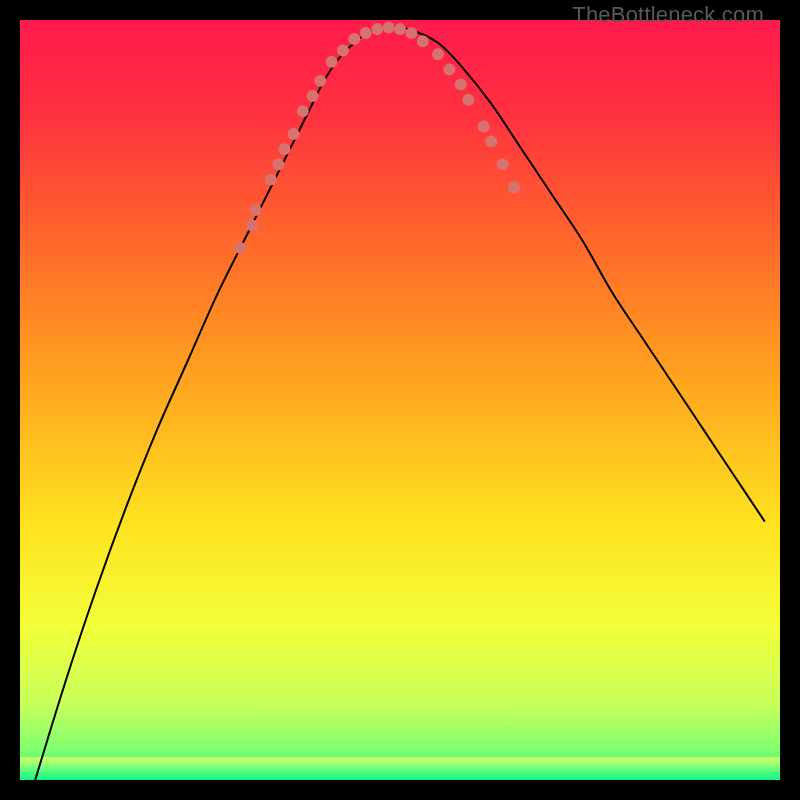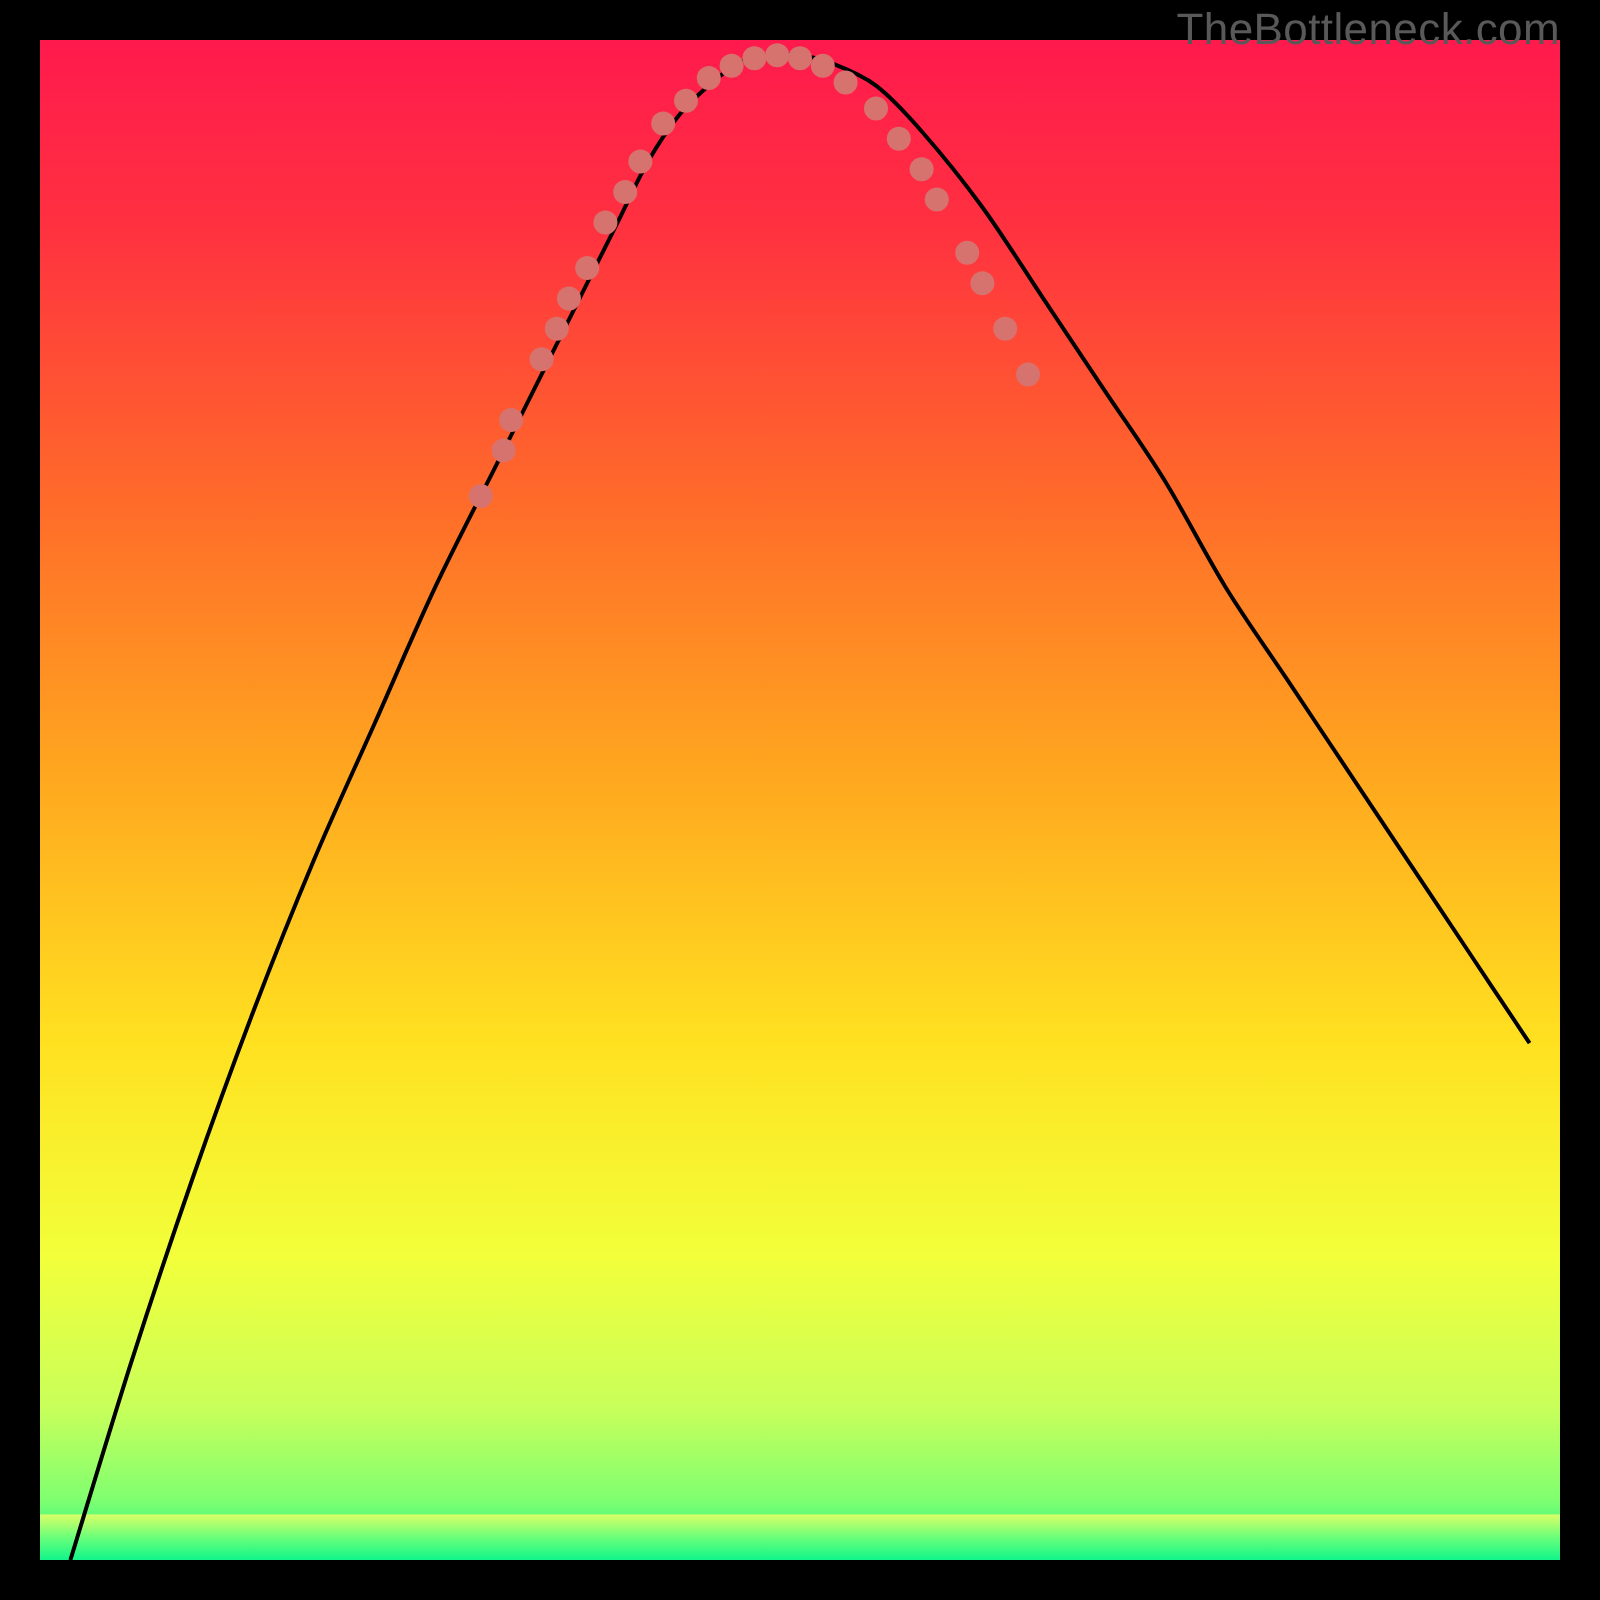--- a/index.html
+++ b/index.html
@@ -22,21 +22,21 @@
   .plot {
     position: absolute;
     left: 0;
     top: 0;
     width: 760px;
     height: 760px;
   }
   .watermark {
     position: absolute;
     top: 2px;
-    right: 20px;
+    right: 36px;
     color: #595959;
     font-size: 22px;
     font-weight: 400;
     letter-spacing: 0.2px;
   }
   svg { display: block; }
 </style>
 </head>
 <body>
 

